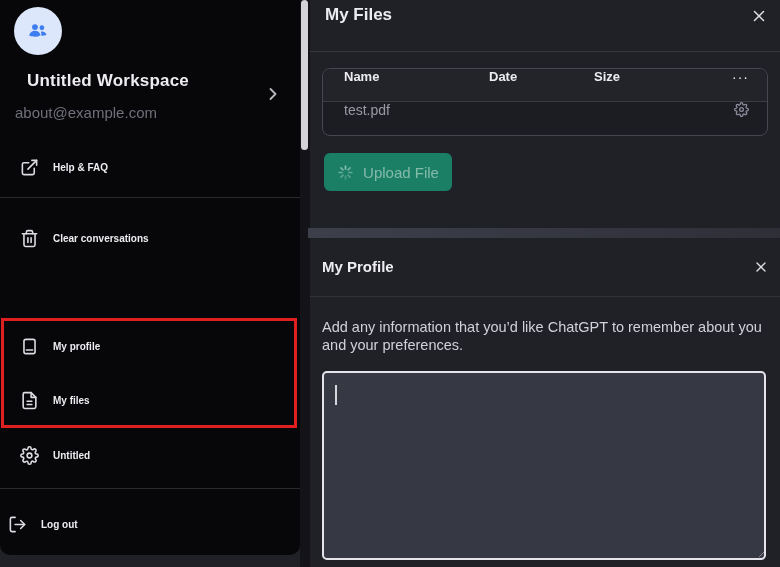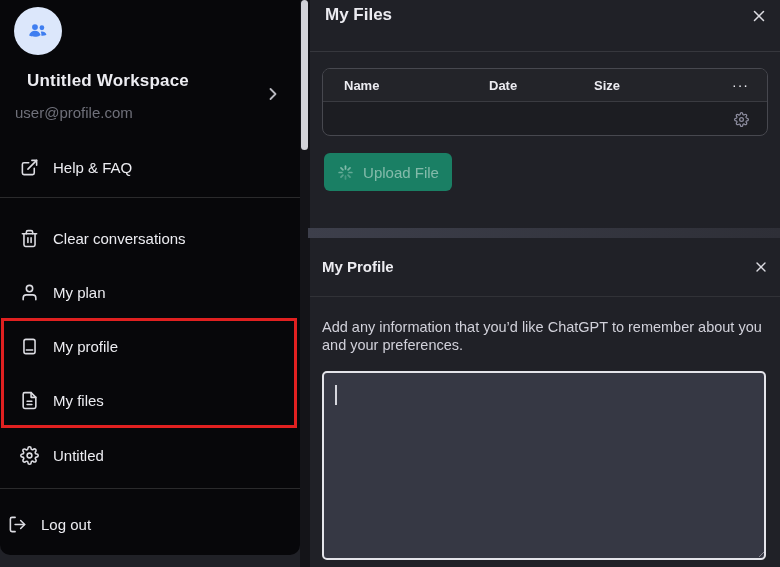--- a/index.html
+++ b/index.html
@@ -12,38 +12,38 @@
     background:#07070a; border-radius:0 0 10px 10px; z-index:3; }
   .avatar { position:absolute; left:14px; top:7px; width:48px; height:48px; border-radius:50%;
     background:#dce7fb; display:flex; align-items:center; justify-content:center; }
   .ws-name { position:absolute; left:27px; top:71px; font-size:17px; font-weight:700; color:#ececf1; letter-spacing:.2px; }
   .ws-chevron { position:absolute; left:263px; top:84px; width:20px; height:20px; color:#b8b8bf; }
   .ws-email { position:absolute; left:15px; top:104px; font-size:15px; color:#6f707a; }
 
   .menu-item { position:absolute; left:0; width:300px; height:44px; display:flex; align-items:center;
     padding-left:20px; gap:14px; cursor:pointer; }
   .menu-item .ico { width:19px; height:19px; color:#dcdce2; flex:0 0 auto; display:flex; }
-  .menu-item .lbl { font-size:15px; font-weight:400; color:#ececf1; }
+  .menu-item .lbl { font-size:10px; font-weight:700; color:#ececf1; }
   .divider { position:absolute; left:0; width:300px; height:1px; background:rgba(255,255,255,0.14); }
 
   .red-highlight { position:absolute; left:1px; top:318px; width:296px; height:110px;
     border:3px solid #e02020; z-index:5; pointer-events:none; }
 
   
   .right-area { position:absolute; left:300px; top:0; width:480px; height:567px; background:#202127; }
   .scrollbar-track { position:absolute; left:0; top:0; width:10px; height:567px; background:#141418; }
   .scrollbar-thumb { position:absolute; left:1px; top:0; width:7px; height:150px; background:#d2d2d7; border-radius:4px; }
 
   .panel-title-lg { position:absolute; left:25px; top:5px; font-size:17px; font-weight:600; color:#ececf1; }
   .close-x { position:absolute; width:18px; height:18px; color:#dcdce2; cursor:pointer; }
   .hdiv { position:absolute; left:10px; width:470px; height:1px; background:rgba(255,255,255,0.10); }
 
   .files-table { position:absolute; left:22px; top:68px; width:446px; height:68px;
     border:1px solid #47484f; border-radius:8px; background:#1c1d22; overflow:hidden; }
-  .ft-row { display:flex; align-items:center; height:33px; padding:0 18px 0 21px; }
+  .ft-row { display:flex; height:33px; padding:0 18px 0 21px; }
   .ft-head { background:#232429; border-bottom:1px solid #3a3b41; }
   .ft-head .c { font-size:13px; font-weight:700; color:#ececf1; }
   .c-name { width:145px; } .c-date { width:105px; } .c-size { width:110px; }
   .c-more { flex:1; text-align:right; font-size:14px; letter-spacing:1px; color:#ececf1; cursor:pointer; }
   .ft-file { height:34px; }
   .file-name { font-size:14px; color:#9a9aa5; width:360px; }
   .file-gear { flex:1; display:flex; justify-content:flex-end; color:#8e8ea0; cursor:pointer; }
 
   .upload-btn { position:absolute; left:24px; top:153px; width:128px; height:38px;
     background:#1a7f64; border:none; border-radius:6px; display:flex; align-items:center;
@@ -88,20 +88,21 @@
     <div class="hdiv" style="top:51px;"></div>
 
     <div class="files-table">
       <div class="ft-row ft-head">
         <div class="c c-name">Name</div>
         <div class="c c-date">Date</div>
         <div class="c c-size">Size</div>
         <div class="c-more">···</div>
       </div>
       <div class="ft-row ft-file">
+        <div class="file-name">test.pdf</div>
         <div class="file-gear">
           <svg viewBox="0 0 24 24" width="15" height="15" fill="none" stroke="currentColor" stroke-width="2" stroke-linecap="round" stroke-linejoin="round">
               <circle cx="12" cy="12" r="3"></circle>
               <path d="M19.4 15a1.65 1.65 0 0 0 .33 1.82l.06.06a2 2 0 0 1 0 2.83 2 2 0 0 1-2.83 0l-.06-.06a1.65 1.65 0 0 0-1.82-.33 1.65 1.65 0 0 0-1 1.51V21a2 2 0 0 1-2 2 2 2 0 0 1-2-2v-.09A1.65 1.65 0 0 0 9 19.4a1.65 1.65 0 0 0-1.82.33l-.06.06a2 2 0 0 1-2.83 0 2 2 0 0 1 0-2.83l.06-.06a1.65 1.65 0 0 0 .33-1.82 1.65 1.65 0 0 0-1.51-1H3a2 2 0 0 1-2-2 2 2 0 0 1 2-2h.09A1.65 1.65 0 0 0 4.6 9a1.65 1.65 0 0 0-.33-1.82l-.06-.06a2 2 0 0 1 0-2.83 2 2 0 0 1 2.83 0l.06.06a1.65 1.65 0 0 0 1.82.33H9a1.65 1.65 0 0 0 1-1.51V3a2 2 0 0 1 2-2 2 2 0 0 1 2 2v.09a1.65 1.65 0 0 0 1 1.51 1.65 1.65 0 0 0 1.82-.33l.06-.06a2 2 0 0 1 2.83 0 2 2 0 0 1 0 2.83l-.06.06a1.65 1.65 0 0 0-.33 1.82V9a1.65 1.65 0 0 0 1.51 1H21a2 2 0 0 1 2 2 2 2 0 0 1-2 2h-.09a1.65 1.65 0 0 0-1.51 1z"></path>
             </svg>
         </div>
       </div>
     </div>
 
     <button class="upload-btn">
@@ -146,21 +147,21 @@
         <path d="M3.8 16.2c.6-2.8 2.8-4.4 5.4-4.4 2.4 0 4.4 1.4 5.2 3.8 0 0-1.2 1.6-5.2 1.6s-5.4-1-5.4-1z"></path>
         <path d="M14.6 12.6c1.8-.6 4.4.2 5.2 2.6 0 0-1 1.2-3.6 1.2-.4 0-.8 0-1.1-.1.1-1.4-.1-2.7-.5-3.7z"></path>
       </svg>
     </div>
     <div class="ws-name">Untitled Workspace</div>
     <div class="ws-chevron">
       <svg viewBox="0 0 24 24" width="20" height="20" fill="none" stroke="currentColor" stroke-width="2.2" stroke-linecap="round" stroke-linejoin="round">
           <polyline points="9 18 15 12 9 6"></polyline>
         </svg>
     </div>
-    <div class="ws-email">user@profile.com</div>
+    <div class="ws-email">about@example.com</div>
 
     <div class="menu-item" style="top:145px;">
       <span class="ico">
         <svg viewBox="0 0 24 24" width="19" height="19" fill="none" stroke="currentColor" stroke-width="2" stroke-linecap="round" stroke-linejoin="round">
             <path d="M18 13v6a2 2 0 0 1-2 2H5a2 2 0 0 1-2-2V8a2 2 0 0 1 2-2h6"></path>
             <polyline points="15 3 21 3 21 9"></polyline>
             <line x1="10" y1="14" x2="21" y2="3"></line>
           </svg>
       </span>
       <span class="lbl">Help &amp; FAQ</span>
@@ -173,29 +174,20 @@
         <svg viewBox="0 0 24 24" width="19" height="19" fill="none" stroke="currentColor" stroke-width="2" stroke-linecap="round" stroke-linejoin="round">
             <polyline points="3 6 5 6 21 6"></polyline>
             <path d="M19 6v14a2 2 0 0 1-2 2H7a2 2 0 0 1-2-2V6m3 0V4a2 2 0 0 1 2-2h4a2 2 0 0 1 2 2v2"></path>
             <line x1="10" y1="11" x2="10" y2="17"></line>
             <line x1="14" y1="11" x2="14" y2="17"></line>
           </svg>
       </span>
       <span class="lbl">Clear conversations</span>
     </div>
 
-    <div class="menu-item" style="top:270px;">
-      <span class="ico">
-        <svg viewBox="0 0 24 24" width="19" height="19" fill="none" stroke="currentColor" stroke-width="2" stroke-linecap="round" stroke-linejoin="round">
-            <path d="M20 21v-2a4 4 0 0 0-4-4H8a4 4 0 0 0-4 4v2"></path>
-            <circle cx="12" cy="7" r="4"></circle>
-          </svg>
-      </span>
-      <span class="lbl">My plan</span>
-    </div>
 
     <div class="menu-item" style="top:324px;">
       <span class="ico">
         <svg viewBox="0 0 24 24" width="19" height="19" fill="none" stroke="currentColor" stroke-width="2" stroke-linecap="round" stroke-linejoin="round">
             <rect x="5" y="3" width="14" height="18" rx="2.5"></rect>
             <line x1="8" y1="16.5" x2="16" y2="16.5"></line>
           </svg>
       </span>
       <span class="lbl">My profile</span>
     </div>

